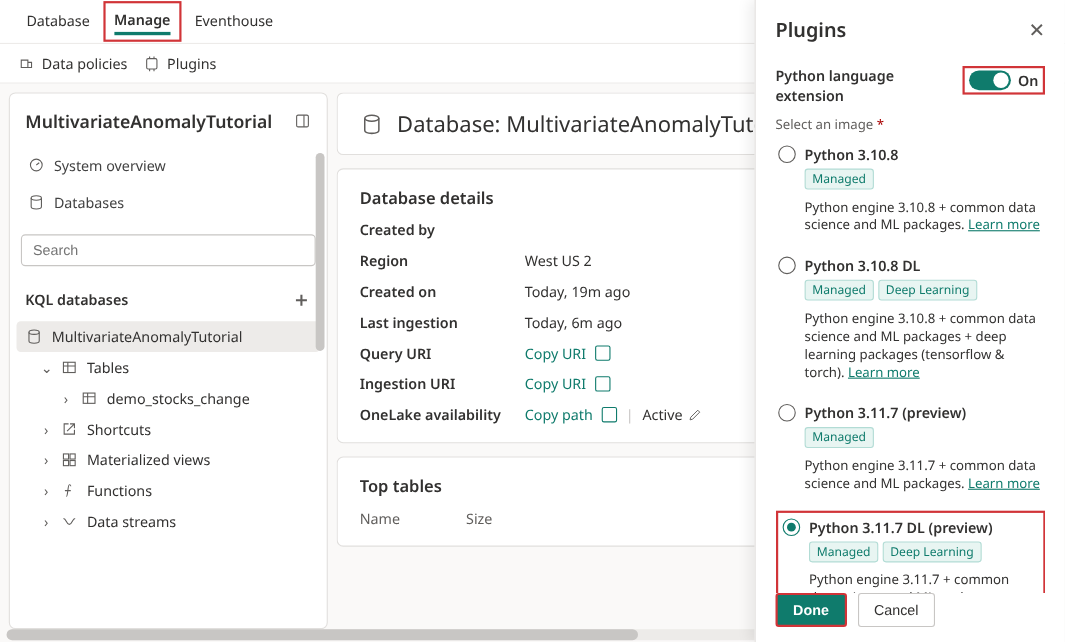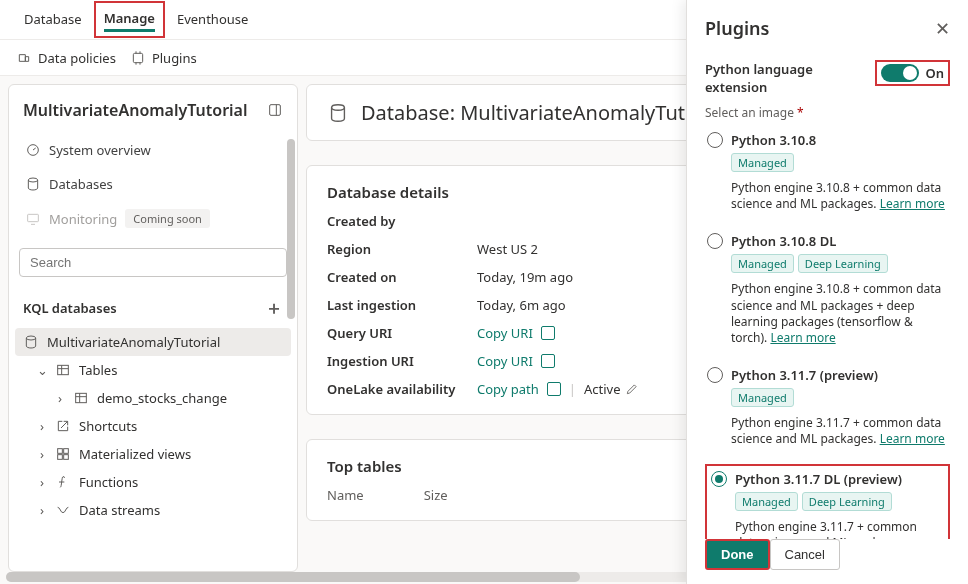--- a/index.html
+++ b/index.html
@@ -35,21 +35,21 @@
     .tree-row { display: flex; align-items: center; gap: 8px; padding: 5px 8px; cursor: pointer; border-radius: 4px; }
     .tree-row.active { background: #edebe9; }
     .chev { width: 10px; display: inline-block; text-align: center; color: #605e5c; }
     .indent1 { padding-left: 22px; }
     .indent2 { padding-left: 40px; }
 
     
     .centercol { flex: 1; display: flex; flex-direction: column; gap: 12px; overflow: hidden; }
     .db-header { background: #fff; border: 1px solid #e1dfdd; border-radius: 6px; padding: 14px 20px; display: flex; align-items: center; gap: 12px; font-size: 20px; }
     .db-header svg { width: 22px; height: 22px; }
-    .panel { background: #fff; border: 1px solid #e1dfdd; border-radius: 6px; padding: 16px 20px; margin-top: 12px; }
+    .panel { background: #fff; border: 1px solid #e1dfdd; border-radius: 6px; padding: 16px 20px; }
     .panel-title { font-weight: 600; font-size: 15px; margin-bottom: 10px; }
     .details-grid { display: grid; grid-template-columns: 150px 1fr; row-gap: 10px; font-size: 13px; margin-top: 6px; }
     .details-label { color: #323130; font-weight: 600; }
     .details-val { color: #323130; display: flex; align-items: center; gap: 8px; }
     .link { color: #0f7b6c; cursor: pointer; }
     .copy-ico { width: 14px; height: 14px; border: 1.2px solid #0f7b6c; border-radius: 2px; position: relative; }
     .active-chip { display: flex; align-items: center; gap: 4px; }
     .pencil { width: 14px; height: 14px; }
 
     .tables-row { display: flex; gap: 12px; }
@@ -75,21 +75,21 @@
     .opt { display: flex; gap: 8px; padding: 4px 2px 6px; }
     .radio { width: 16px; height: 16px; border: 1.5px solid #605e5c; border-radius: 50%; flex-shrink: 0; margin-top: 1px; position: relative; }
     .radio.checked { border-color: #0f7b6c; }
     .radio.checked::after { content: ""; width: 8px; height: 8px; background: #0f7b6c; border-radius: 50%; position: absolute; top: 3px; left: 3px; }
     .opt-body { flex: 1; font-size: 12.5px; }
     .opt-name { font-weight: 600; font-size: 13px; margin-bottom: 4px; }
     .tag { display: inline-block; color: #0f7b6c; border: 1px solid #b2dcd5; background: #e8f5f2; border-radius: 3px; padding: 1px 6px; font-size: 11px; margin-right: 4px; margin-bottom: 4px; }
     .opt-desc { font-size: 12px; color: #323130; margin-top: 4px; line-height: 1.35; }
     .learn { color: #0f7b6c; text-decoration: underline; cursor: pointer; }
     .opt.selected { border: 2px solid #d13438; padding: 4px; }
-    .footer-row { display: flex; }
+    .footer-row { display: flex; gap: 10px; }
     .btn { padding: 6px 14px; border-radius: 3px; font-size: 13px; cursor: pointer; }
     .btn-primary { background: #0f7b6c; color: #fff; border: 2px solid #d13438; font-weight: 600; }
     .btn-secondary { background: #fff; color: #323130; border: 1px solid #c8c6c4; }
 
     svg.ico { width: 16px; height: 16px; stroke: #605e5c; fill: none; stroke-width: 1.5; }
   </style>
 </head>
 <body>
 
 <div class="top-tabs">
@@ -134,28 +134,20 @@
             <path d="M12 12l4-3"></path>
           </svg>
         <span>System overview</span>
       </div>
       <div class="nav-item">
         <svg class="ico" viewBox="0 0 24 24">
             <ellipse cx="12" cy="6" rx="7" ry="3"></ellipse>
             <path d="M5 6v12c0 1.7 3.1 3 7 3s7-1.3 7-3V6"></path>
           </svg>
         <span>Databases</span>
-      </div>
-      <div class="nav-item disabled">
-        <svg class="ico" style="stroke:#c8c6c4" viewBox="0 0 24 24">
-            <rect x="4" y="5" width="16" height="11" rx="1"></rect>
-            <path d="M9 20h6"></path>
-          </svg>
-        <span>Monitoring</span>
-        <span class="badge-soon">Coming soon</span>
       </div>
     </div>
     <div class="search-wrap">
       <input class="search-input" placeholder="Search" style="">
     </div>
     <div class="section-head">
       <span>KQL databases</span>
       <span class="plus">＋</span>
     </div>
     <div class="tree">

